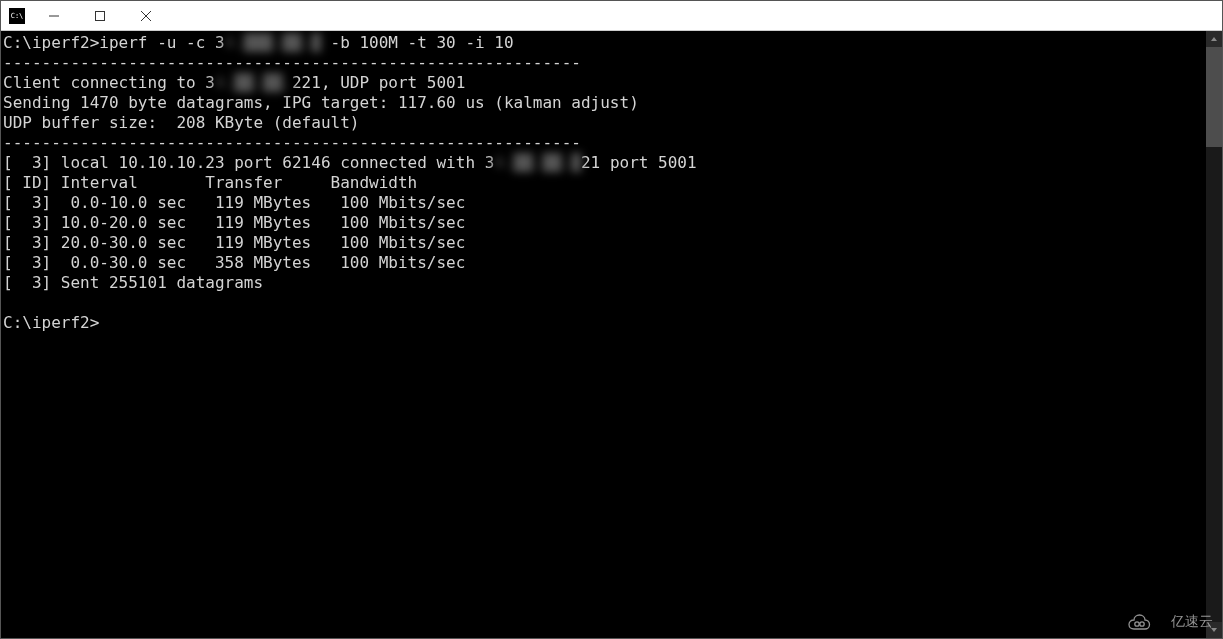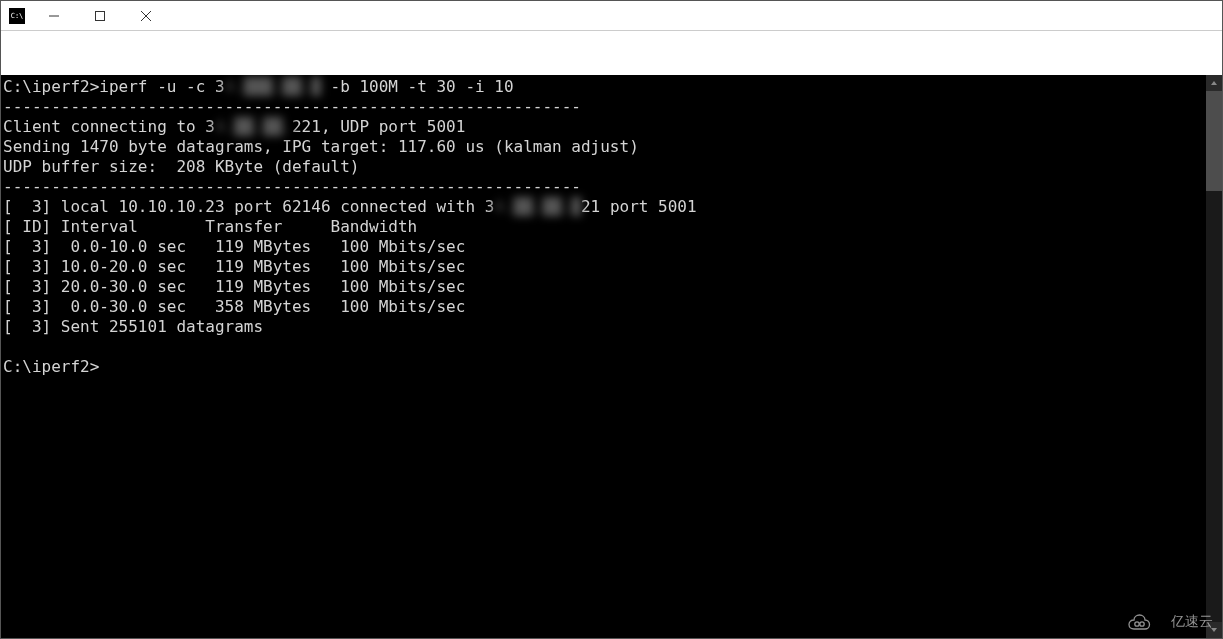--- a/index.html
+++ b/index.html
@@ -61,21 +61,20 @@
     }
     .titlebar-btn svg {
       width: 10px;
       height: 10px;
     }
     .terminal-area {
       flex: 1;
       display: flex;
       background: #6d28d9;
       overflow: hidden;
-      margin-top: 44px;
     }
     .terminal {
       flex: 1;
       background: #000;
       color: #d4d4d4;
       font-family: "NSimSun", "SimSun", "Consolas", monospace;
       font-size: 16px;
       line-height: 20px;
       padding: 2px;
       white-space: pre;

